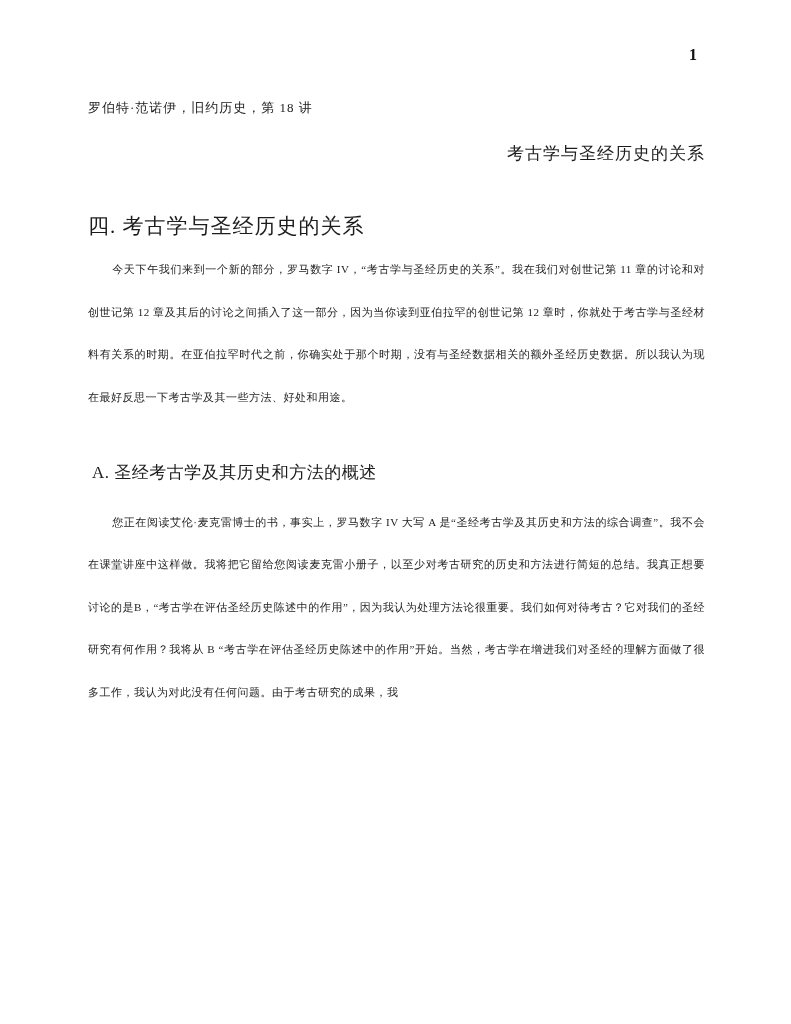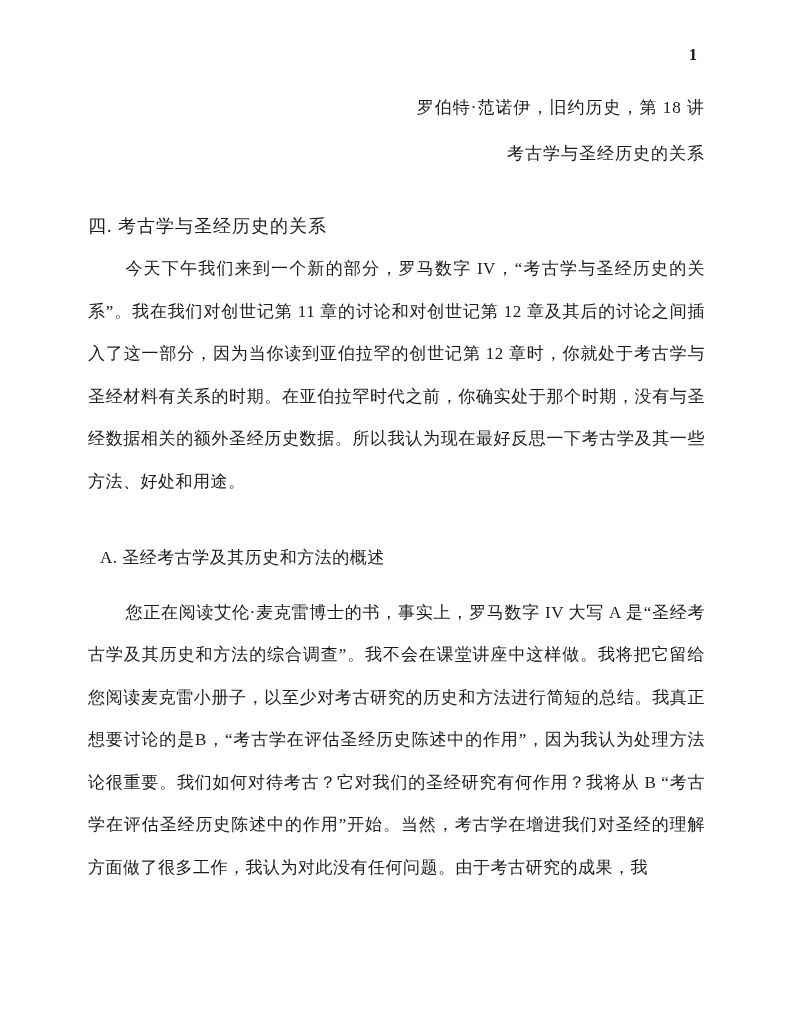--- a/index.html
+++ b/index.html
@@ -24,55 +24,55 @@
     font-weight: bold;
     color: #111;
   }
   .content {
     position: absolute;
     left: 88px;
     top: 98px;
     width: 617px;
   }
   .title {
-    text-align: right;
-    font-size: 17px;
+    text-align: left;
+    font-size: 13px;
     line-height: 20px;
     letter-spacing: 1px;
     margin: 0;
   }
   .subtitle {
     text-align: right;
     font-size: 17px;
     line-height: 20px;
     letter-spacing: 1px;
     margin: 26px 0 0 0;
   }
   .heading {
-    font-size: 18px;
+    font-size: 21px;
     line-height: 20px;
     letter-spacing: 1px;
     margin: 52px 0 0 0;
   }
   .para {
-    font-size: 17px;
+    font-size: 11px;
     line-height: 42.5px;
     text-align: justify;
     text-justify: inter-ideograph;
     letter-spacing: 0.5px;
     margin: 12px 0 0 0;
   }
   .para.indent {
     text-indent: 2.2em;
   }
   .outline {
     font-size: 17px;
     line-height: 42.5px;
     letter-spacing: 0.5px;
-    margin: 12px;
+    margin: 4px;
   }
   .outline.first {
     margin-top: 34px;
   }
   .para.second {
     margin-top: 6px;
   }
 </style>
 </head>
 <body>

